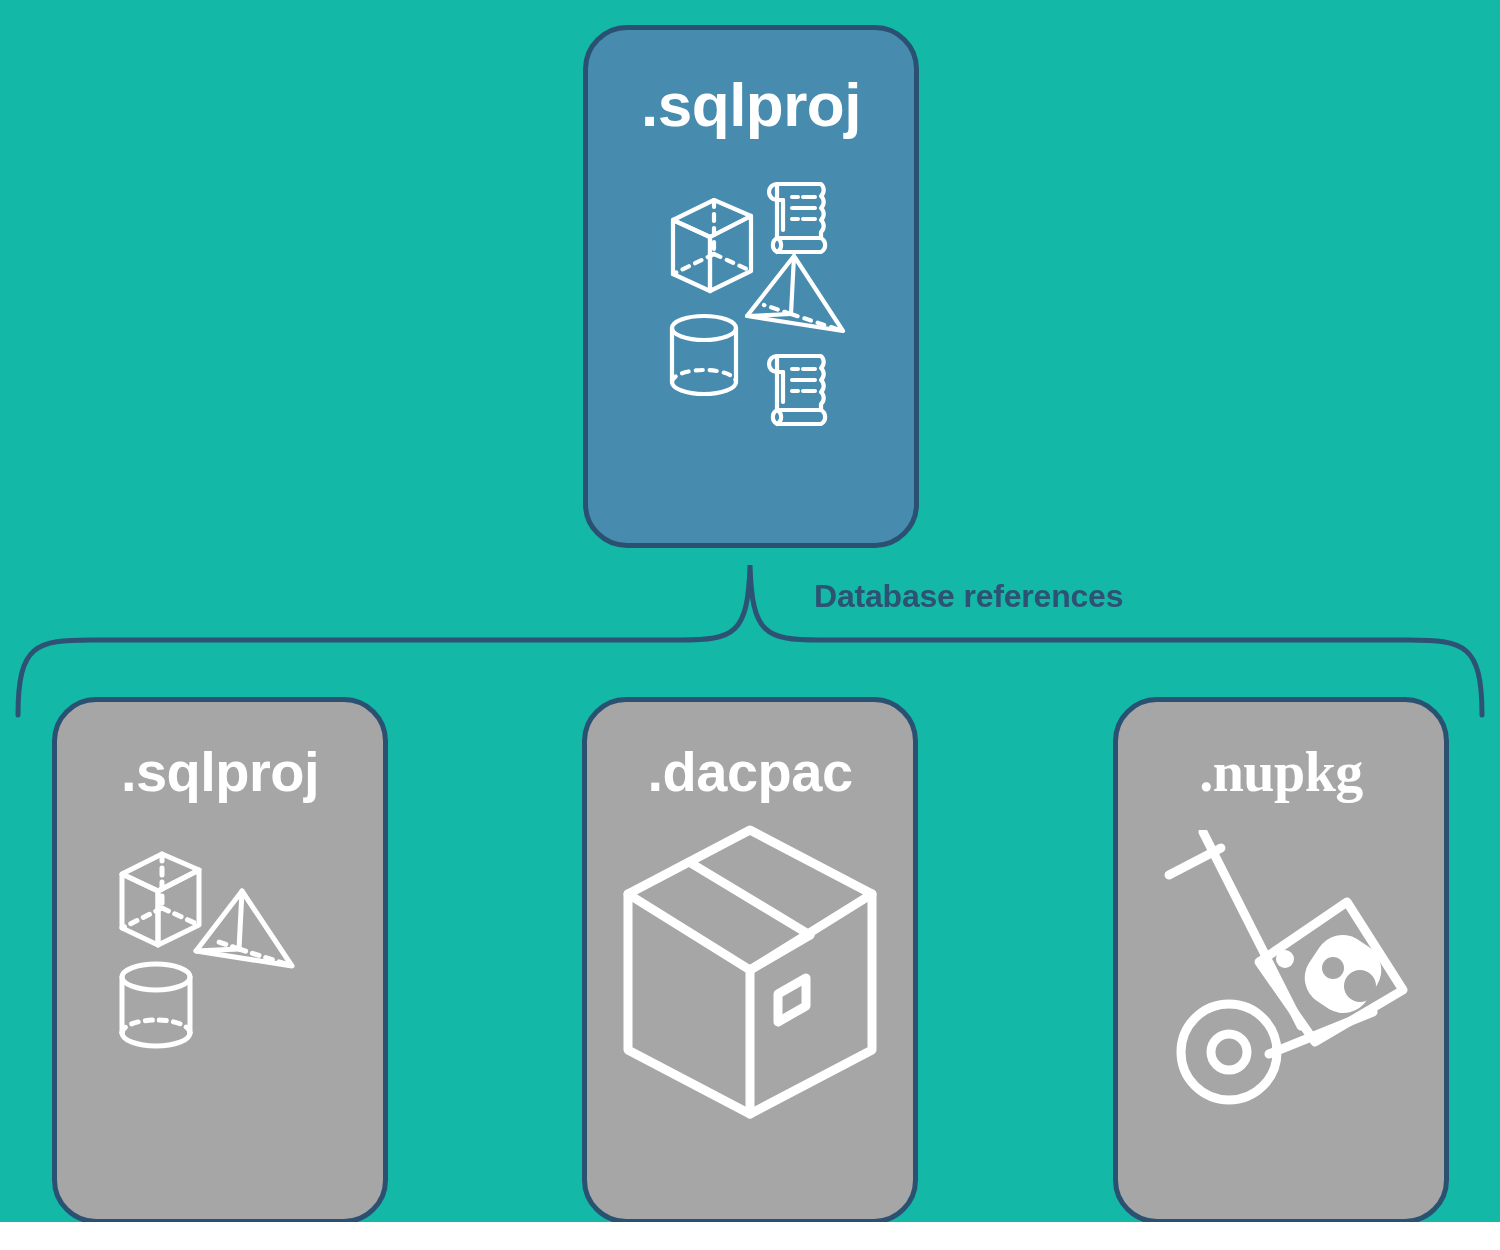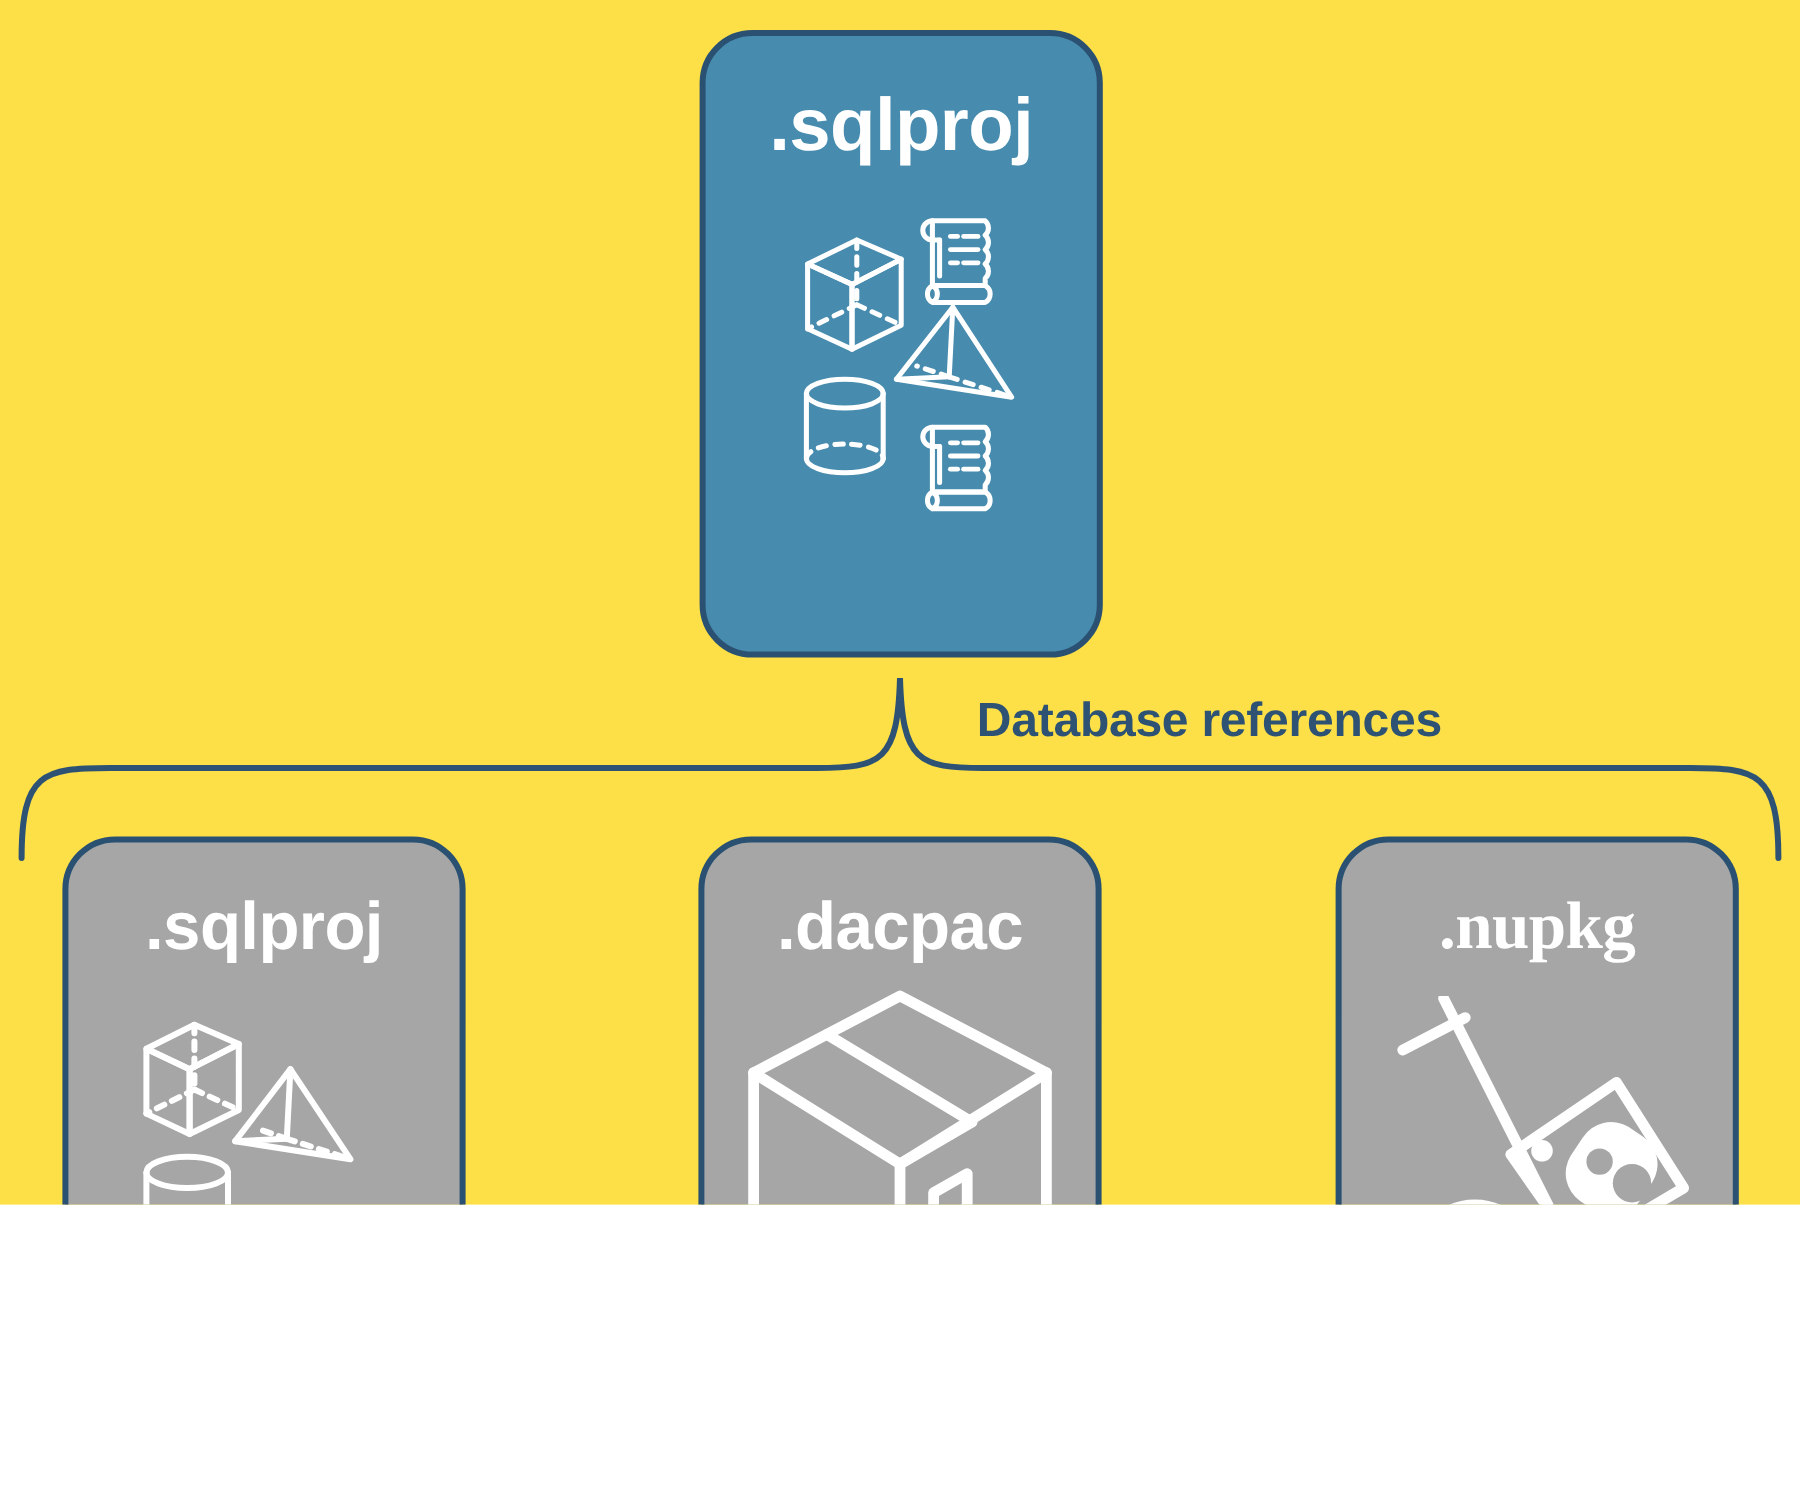--- a/index.html
+++ b/index.html
@@ -7,22 +7,22 @@
     margin: 0;
     padding: 0;
     background: #ffffff;
   }
   body {
     font-family: "Liberation Sans", sans-serif;
   }
   #canvas {
     position: relative;
     width: 1500px;
-    height: 1004px;
-    background: #fde047;
+    height: 1222px;
+    background: #14b8a6;
     overflow: hidden;
   }
   .node {
     position: absolute;
     box-sizing: border-box;
     border-radius: 44px;
     border: 5px solid #2b5172;
     display: flex;
     flex-direction: column;
     align-items: center;
@@ -87,21 +87,21 @@
     width: 1500px;
     height: 180px;
     pointer-events: none;
   }
 
   
   #brace-caption {
     position: absolute;
     left: 814px;
     top: 578px;
-    font-size: 40px;
+    font-size: 32px;
     font-weight: bold;
     color: #2e5274;
     white-space: nowrap;
     letter-spacing: -0.2px;
   }
 </style>
 </head>
 <body>
 
 <div id="canvas">

